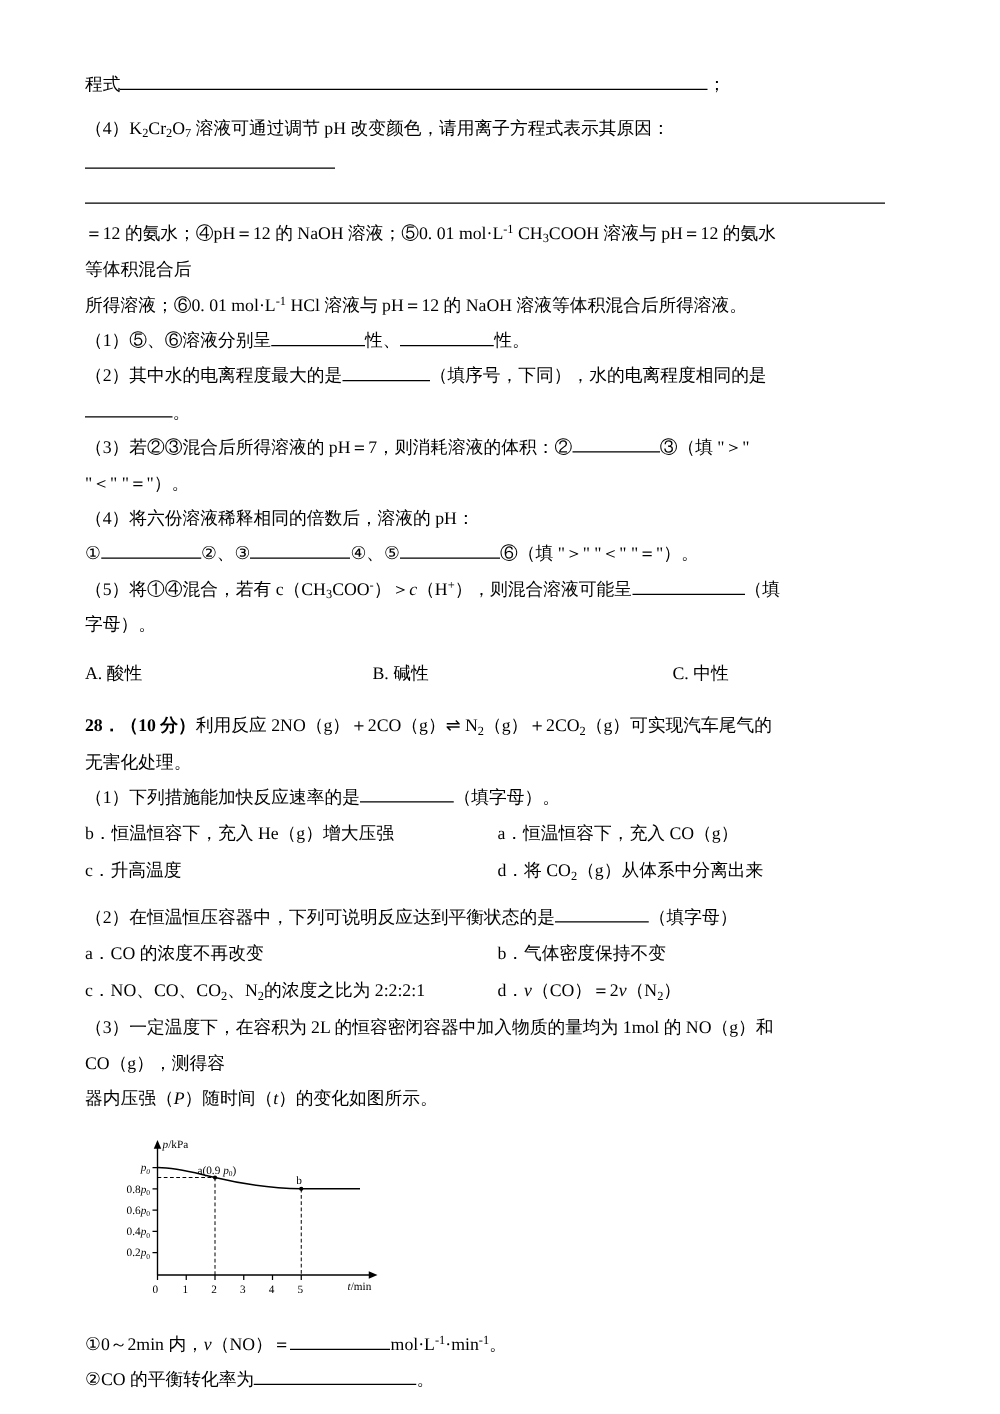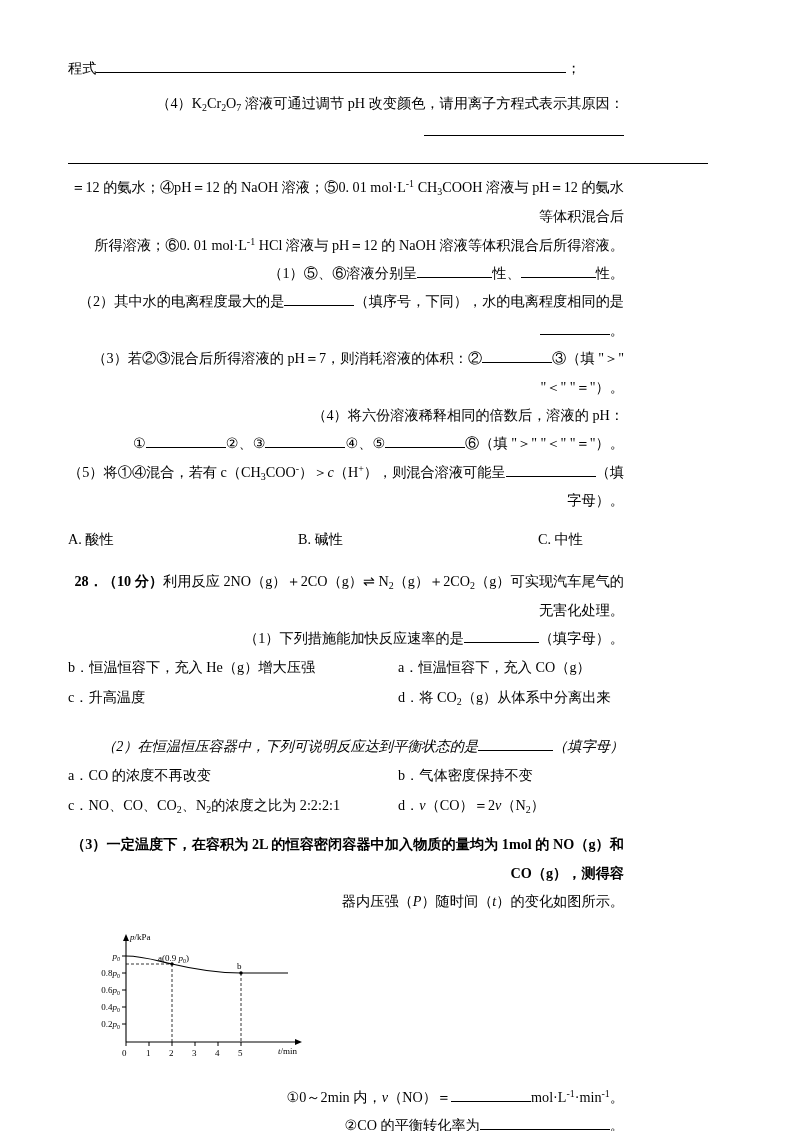--- a/index.html
+++ b/index.html
@@ -23,21 +23,20 @@
     padding: 55px 68px 20px 68px;
   }
   .line {
     font-size: 14.2px;
     line-height: 1.95;
     white-space: nowrap;
   }
   .para {
     font-size: 14.2px;
     line-height: 2.0;
-    text-align: right;
   }
   .blank {
     display: inline-block;
     border-bottom: 1px solid #000;
     vertical-align: baseline;
   }
   .b70 { width: 70px; }
   .b75 { width: 75px; }
   .b80 { width: 80px; }
   .b90 { width: 90px; }
@@ -137,38 +136,38 @@
     <div>b．恒温恒容下，充入 He（g）增大压强</div>
     <div>a．恒温恒容下，充入 CO（g）</div>
   </div>
   <div class="two-col">
     <div>c．升高温度</div>
     <div>
       <span>d．将 CO</span><sub>2</sub><span>（g）从体系中分离出来</span>
     </div>
   </div>
 
-  <div class="para" style="margin-top:20px;font-style:italic;">
+  <div class="para" style="margin-top:8px;">
     <span>（2）在恒温恒压容器中，下列可说明反应达到平衡状态的是</span><span class="blank b75"></span><span>（填字母）</span>
   </div>
 
   <div class="two-col">
     <div>a．CO 的浓度不再改变</div>
     <div>b．气体密度保持不变</div>
   </div>
   <div class="two-col">
     <div>
       <span>c．NO、CO、CO</span><sub>2</sub><span>、N</span><sub>2</sub><span>的浓度之比为 2:2:2:1</span>
     </div>
     <div>
       <span>d．</span><span class="mi">v</span><span>（CO）</span><span>＝2</span><span class="mi">v</span><span>（N</span><sub>2</sub><span>）</span>
     </div>
   </div>
 
-  <div class="para" style="margin-top:10px;font-weight:bold;">
+  <div class="para" style="">
     <span>（3）一定温度下，在容积为 2L 的恒容密闭容器中加入物质的量均为 1mol 的 NO（g）和 CO（g），测得容</span>
   </div>
   <div class="para">
     <span>器内压强（</span><span class="mi">P</span><span>）随时间（</span><span class="mi">t</span><span>）的变化如图所示。</span>
   </div>
 
   <div class="chart-wrap">
     <svg width="260" height="135" viewBox="0 0 260 135">
 
       <line x1="38" y1="8" x2="38" y2="112" stroke="#000" stroke-width="1.1"></line>

